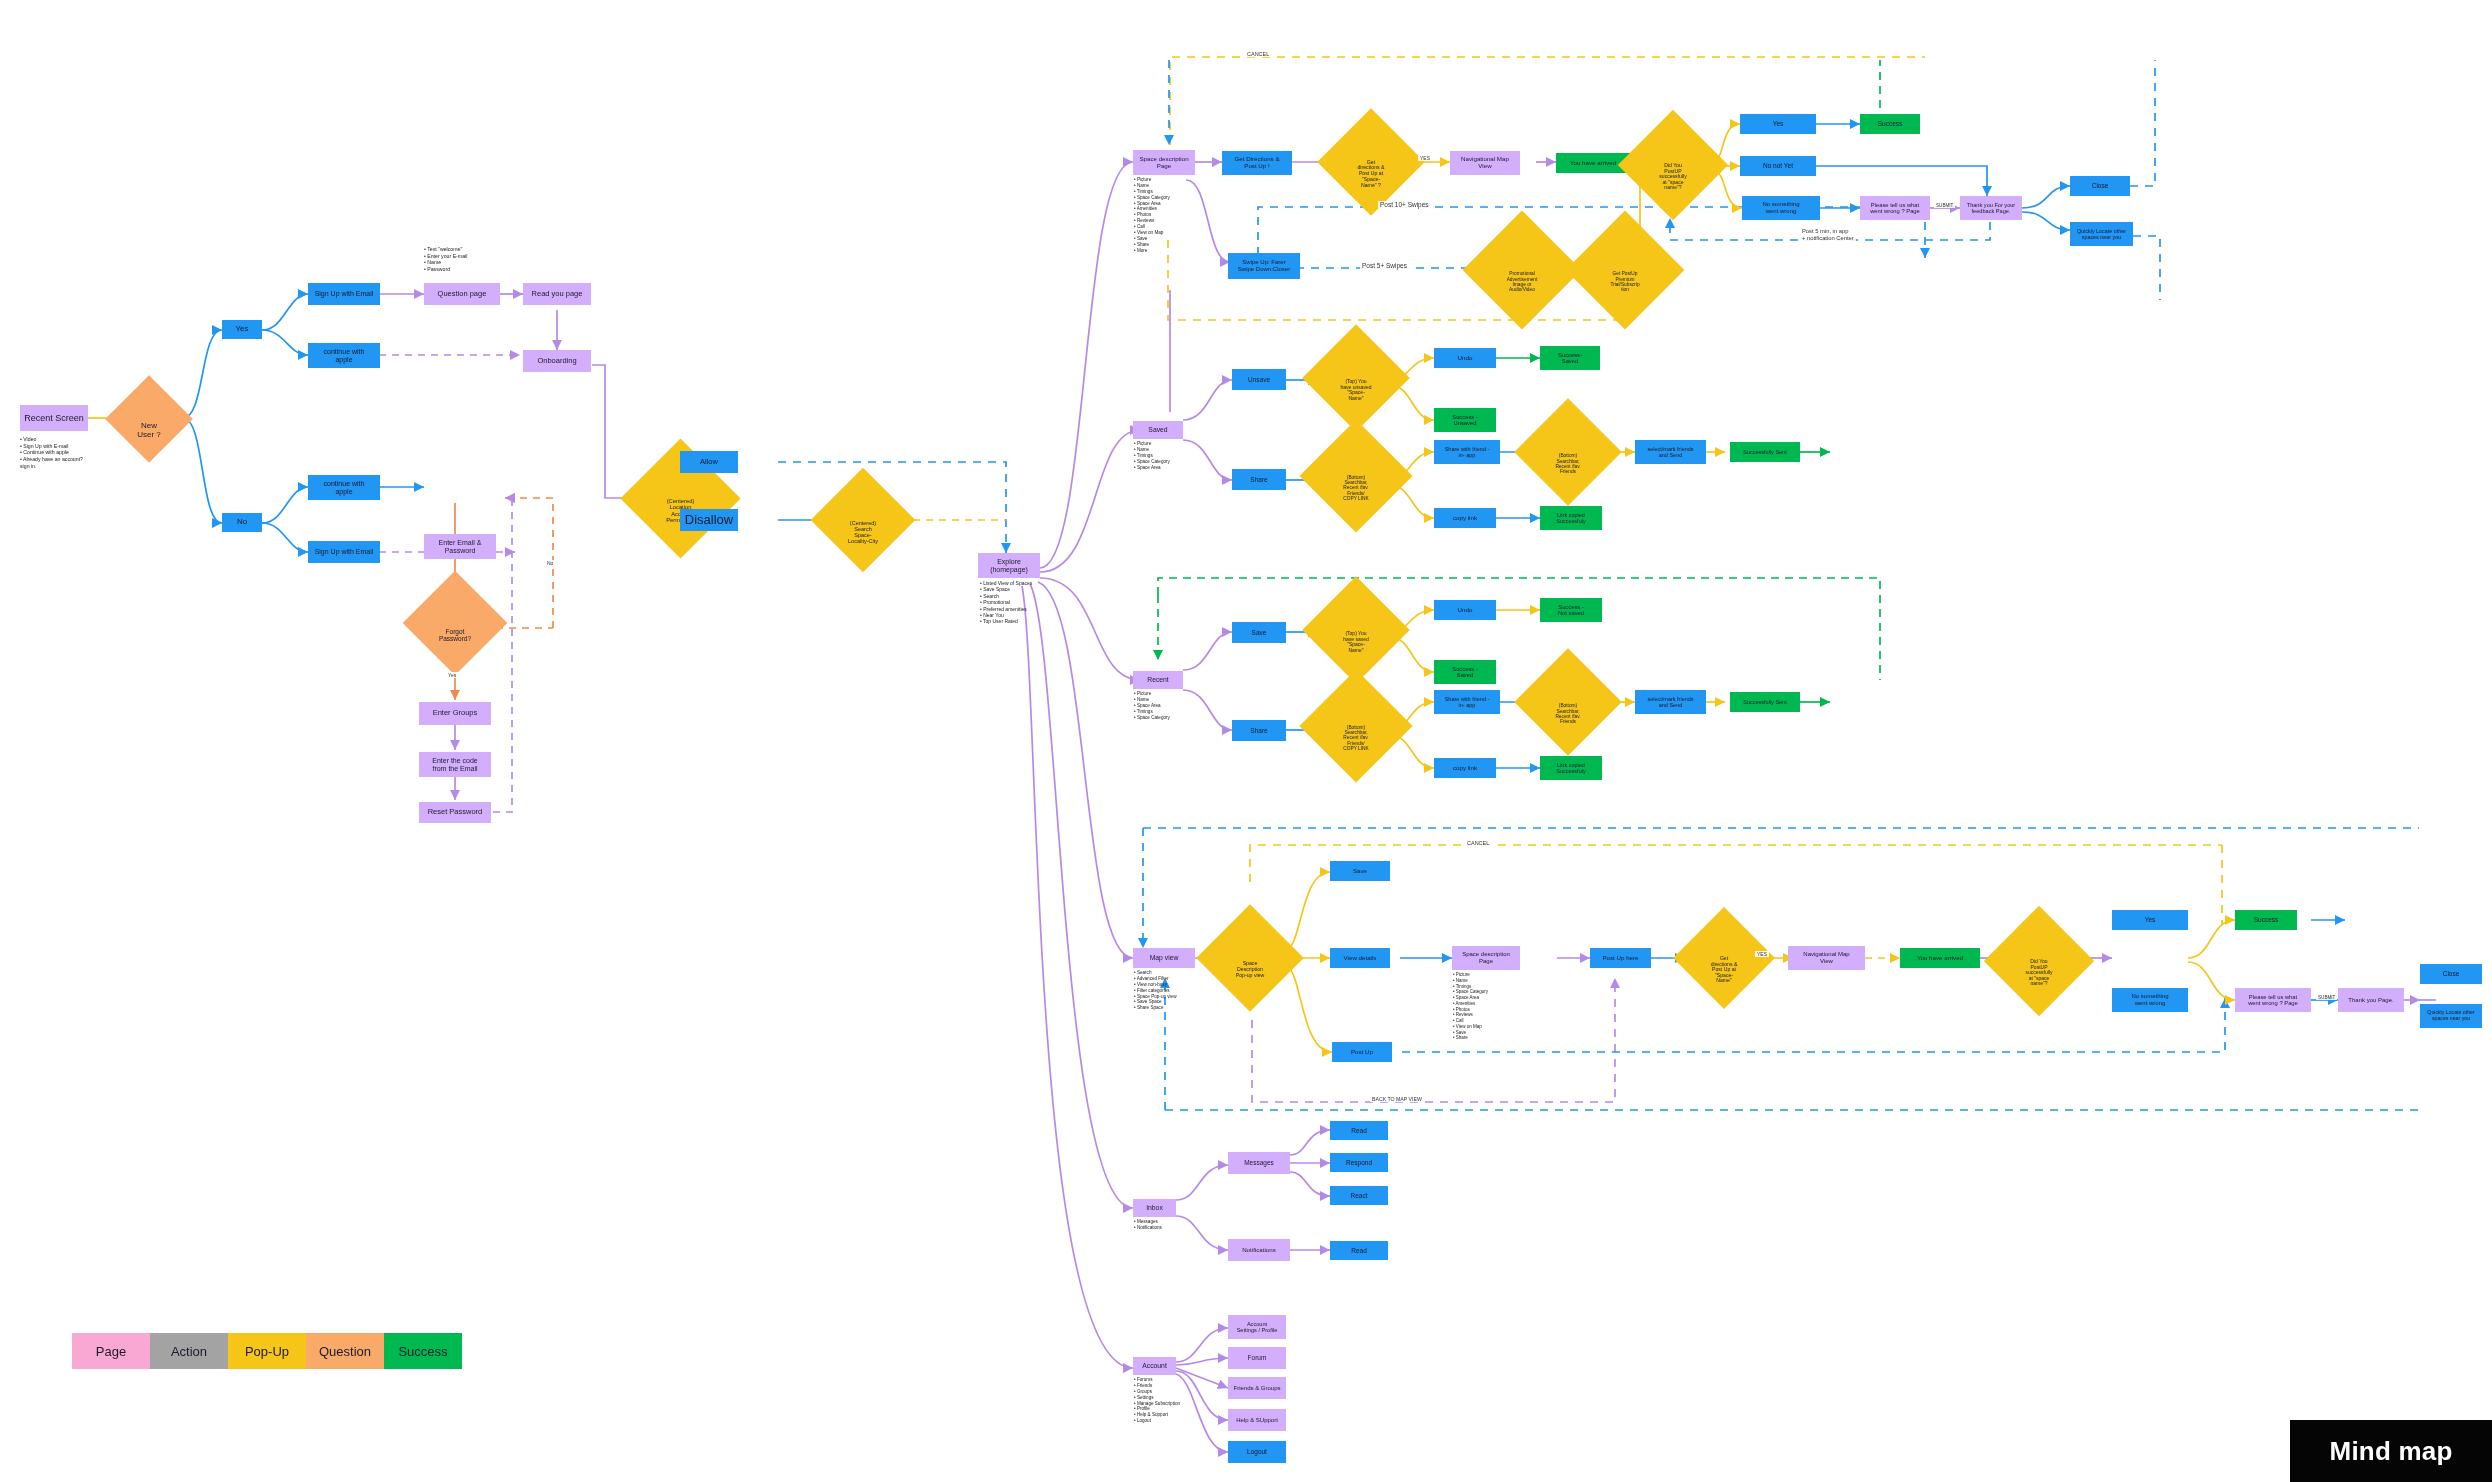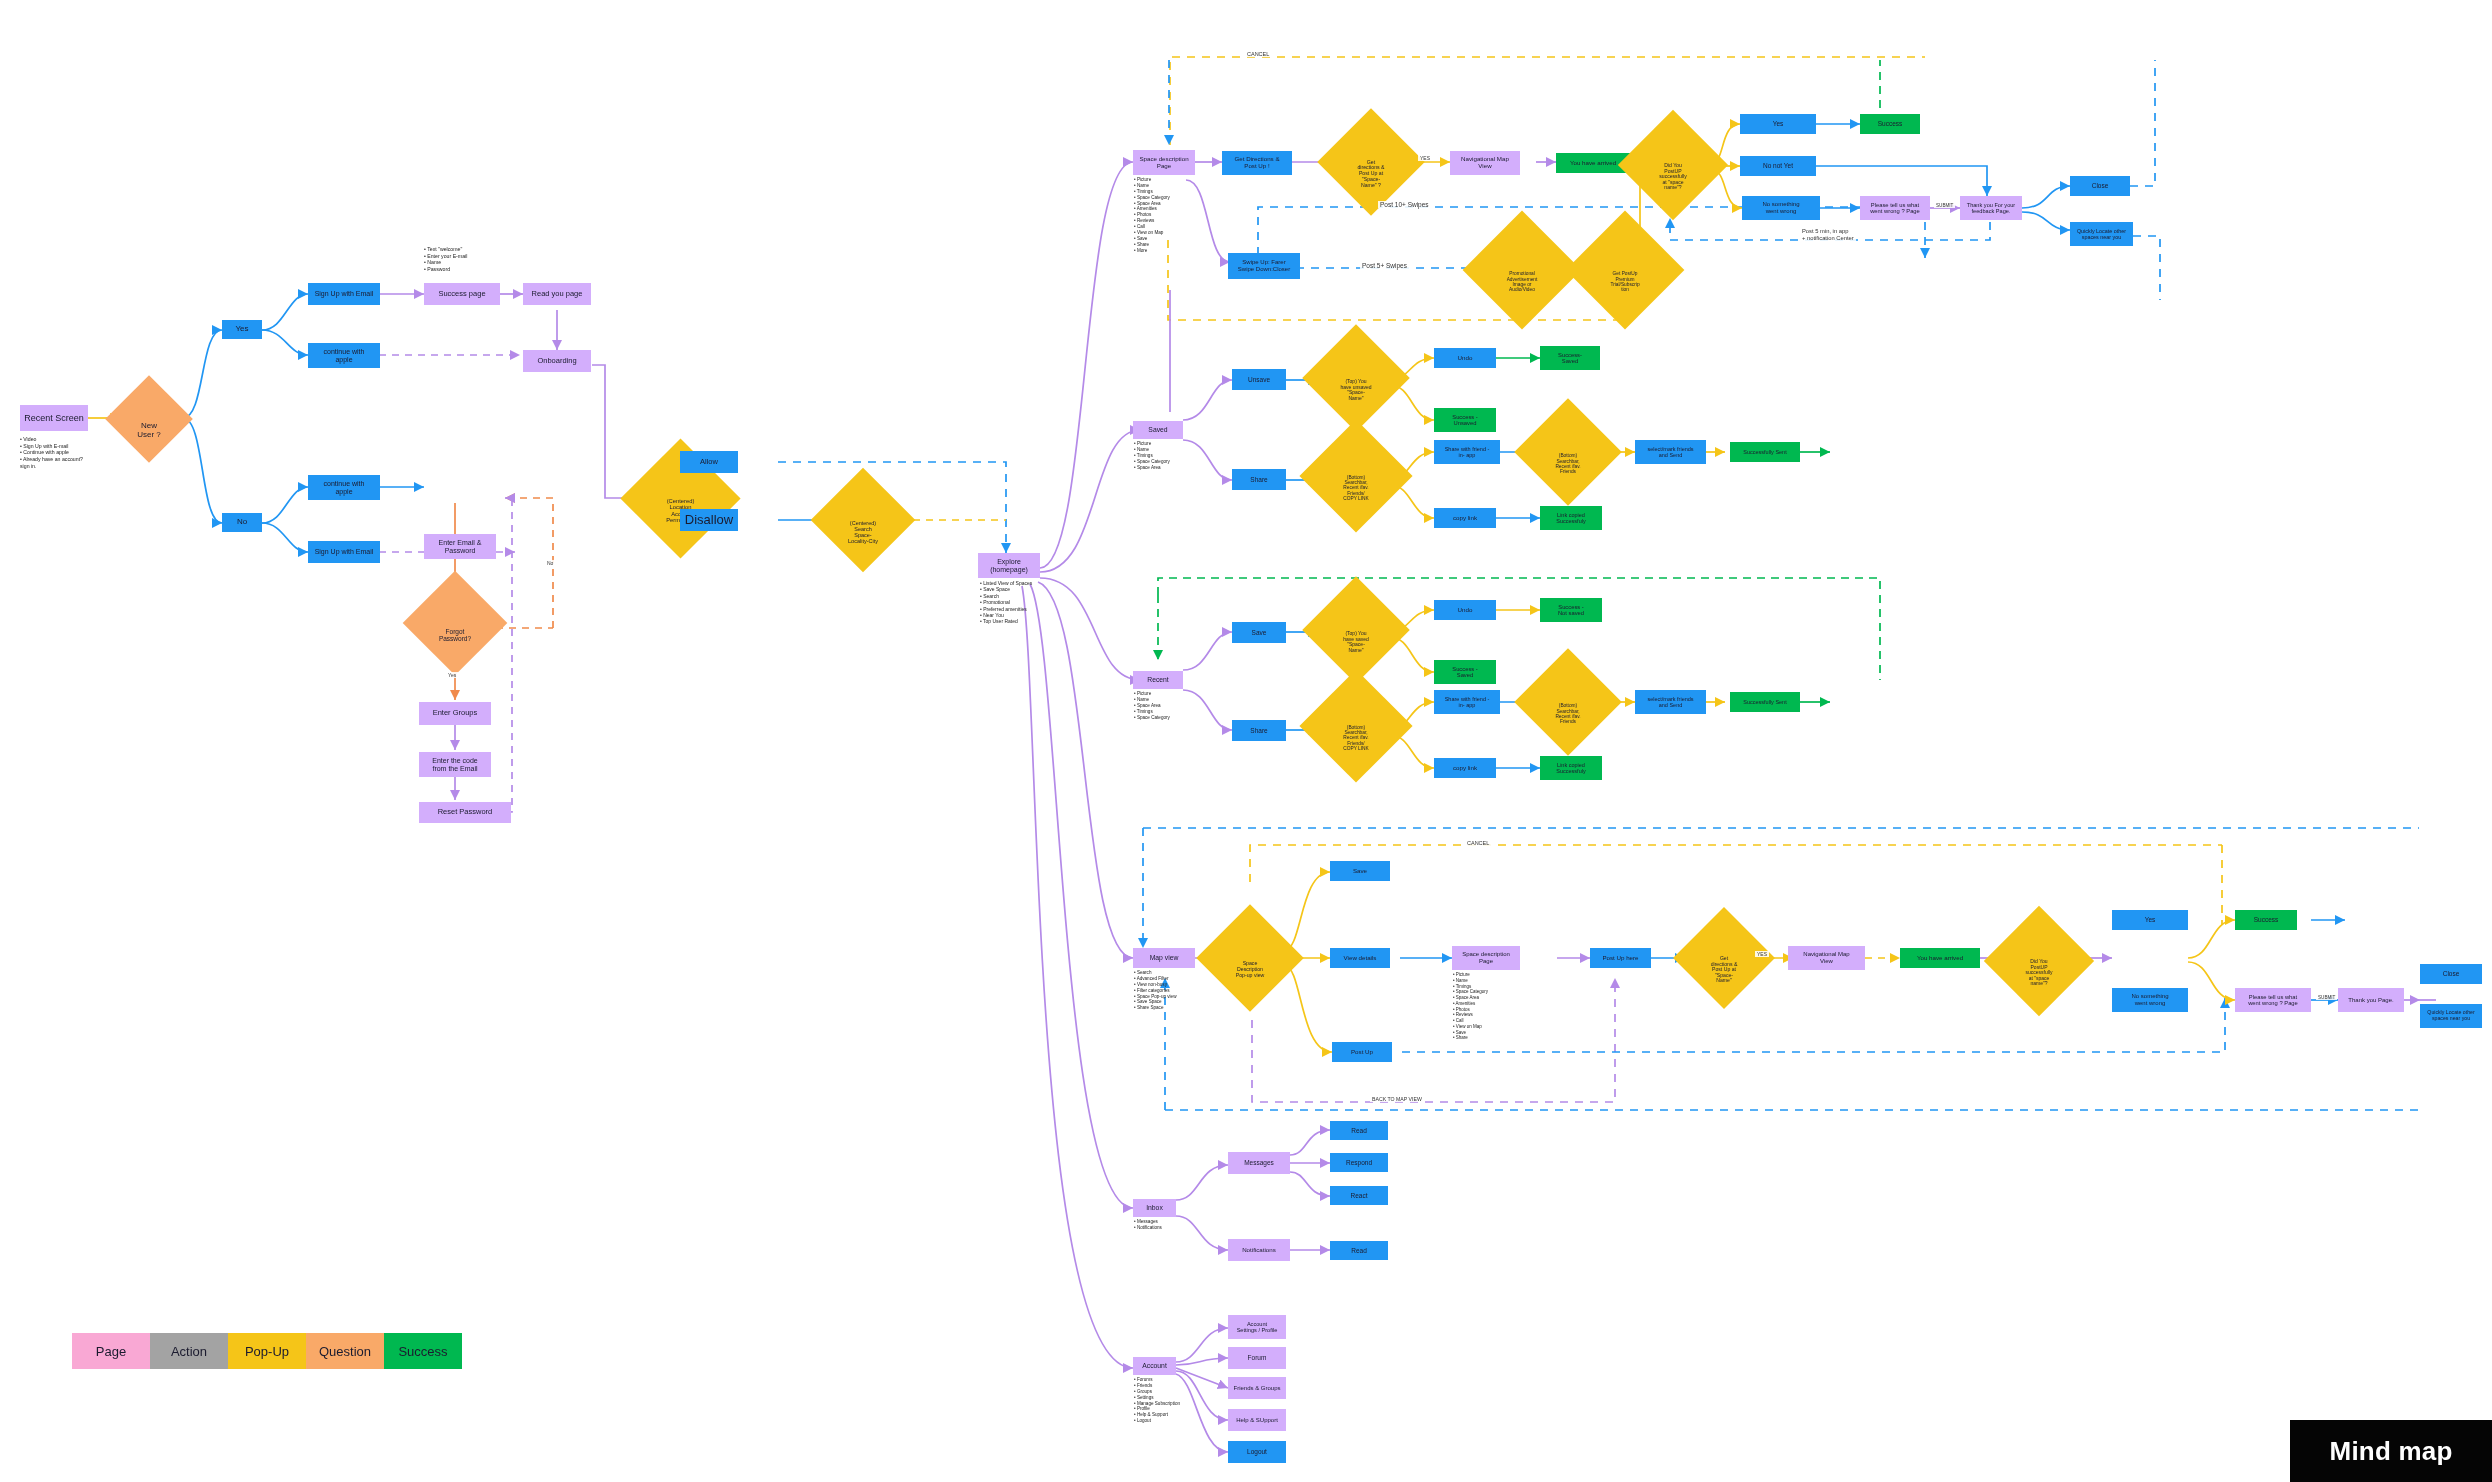--- a/index.html
+++ b/index.html
@@ -288,21 +288,21 @@
   <div class="node n-action" style="left:222px;top:320px;width:40px;height:19px;font-size:8px;">Yes</div>
   <div class="node n-action" style="left:222px;top:513px;width:40px;height:19px;font-size:8px;">No</div>
 
   <div class="node n-action" style="left:308px;top:283px;width:72px;height:22px;font-size:7px;">Sign Up with Email</div>
   <div class="node n-action" style="left:308px;top:343px;width:72px;height:25px;font-size:7px;white-space:pre-line;">continue with
 apple</div>
   <div class="node n-action" style="left:308px;top:475px;width:72px;height:25px;font-size:7px;white-space:pre-line;">continue with
 apple</div>
   <div class="node n-action" style="left:308px;top:541px;width:72px;height:22px;font-size:7px;">Sign Up with Email</div>
 
-  <div class="node n-page" style="left:424px;top:283px;width:76px;height:22px;font-size:7.5px;">Success page</div>
+  <div class="node n-page" style="left:424px;top:283px;width:76px;height:22px;font-size:7.5px;">Question page</div>
   <div class="bullets" style="left:424px;top:246px;width:110px;font-size:5.2px;">• Text "welcome"
 • Enter your E-mail
 • Name
 • Password</div>
 
   <div class="node n-page" style="left:523px;top:283px;width:68px;height:22px;font-size:7.5px;">Read you page</div>
   <div class="node n-page" style="left:523px;top:350px;width:68px;height:22px;font-size:7.5px;">Onboarding</div>
 
   <div class="node n-page" style="left:424px;top:534px;width:72px;height:25px;font-size:7px;white-space:pre-line;">Enter Email &amp;
 Password</div>
@@ -311,21 +311,21 @@
     <div class="dshape"></div>
     <div class="dtext" style="font-size:6.5px;white-space:pre-line;">Forgot
 Password?</div>
   </div>
   <div class="edge-label" style="left:446px;top:672px;font-size:5px;">Yes</div>
   <div class="edge-label" style="left:545px;top:560px;font-size:5px;">No</div>
 
   <div class="node n-page" style="left:419px;top:702px;width:72px;height:23px;font-size:7.5px;">Enter Groups</div>
   <div class="node n-page" style="left:419px;top:752px;width:72px;height:25px;font-size:7px;white-space:pre-line;">Enter the code
 from the Email</div>
-  <div class="node n-page" style="left:419px;top:802px;width:92px;height:21px;font-size:7.5px;">Reset Password</div>
+  <div class="node n-page" style="left:419px;top:802px;width:72px;height:21px;font-size:7.5px;">Reset Password</div>
 
   <div class="diamond d-popup" style="left:638px;top:456px;width:85px;height:85px;">
     <div class="dshape"></div>
     <div class="dtext" style="font-size:5.8px;white-space:pre-line;">(Centered)
 Location
 Access
 Permission</div>
   </div>
   <div class="node n-action" style="left:680px;top:451px;width:58px;height:22px;font-size:7.5px;text-align:center;">Allow</div>
   <div class="node n-action" style="left:680px;top:509px;width:58px;height:22px;font-size:13px;">Disallow</div>

